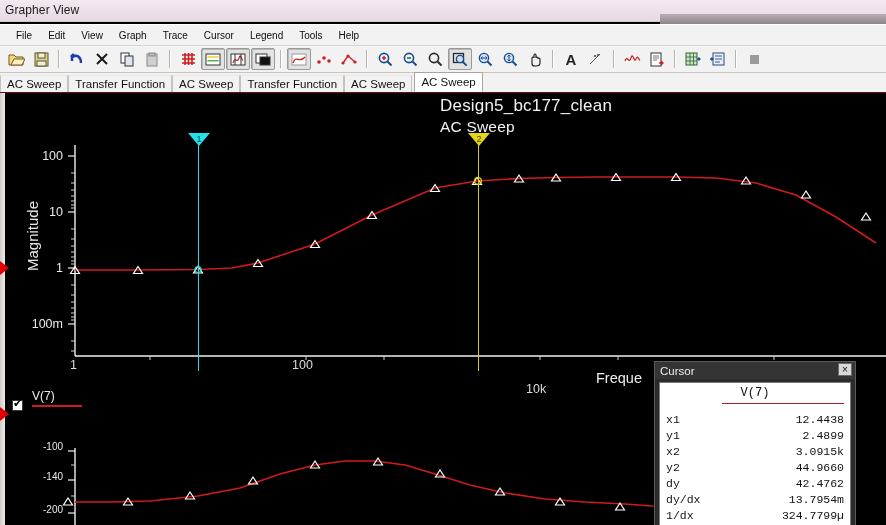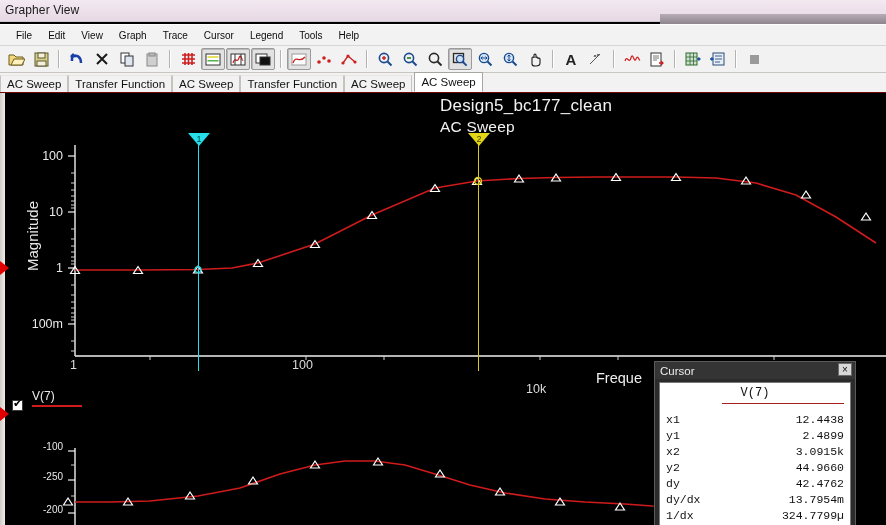--- a/index.html
+++ b/index.html
@@ -520,21 +520,21 @@
         <path d="M500,58 l-4.5,7 h9 z"></path>
         <path d="M560,68 l-4.5,7 h9 z"></path>
         <path d="M620,73 l-4.5,7 h9 z"></path>
         <path d="M680,77 l-4.5,7 h9 z"></path>
         <path d="M740,83 l-4.5,7 h9 z"></path>
         <path d="M800,93 l-4.5,7 h9 z"></path>
       </g>
     </svg>
 
     <div class="p2-ytick" style="left:14px; top:348px; width:49px; text-align:right;">-100</div>
-    <div class="p2-ytick" style="left:14px; top:378px; width:49px; text-align:right;">-250</div>
+    <div class="p2-ytick" style="left:14px; top:378px; width:49px; text-align:right;">-140</div>
     <div class="p2-ytick" style="left:14px; top:411px; width:49px; text-align:right;">-200</div>
 
     <div class="cursor-dlg">
       <div class="cd-title">
         <span>Cursor</span>
         <span class="cd-close">×</span>
       </div>
       <div class="cd-body">
         <div class="cd-header">V(7)</div>
         <div class="cd-hrule"></div>

